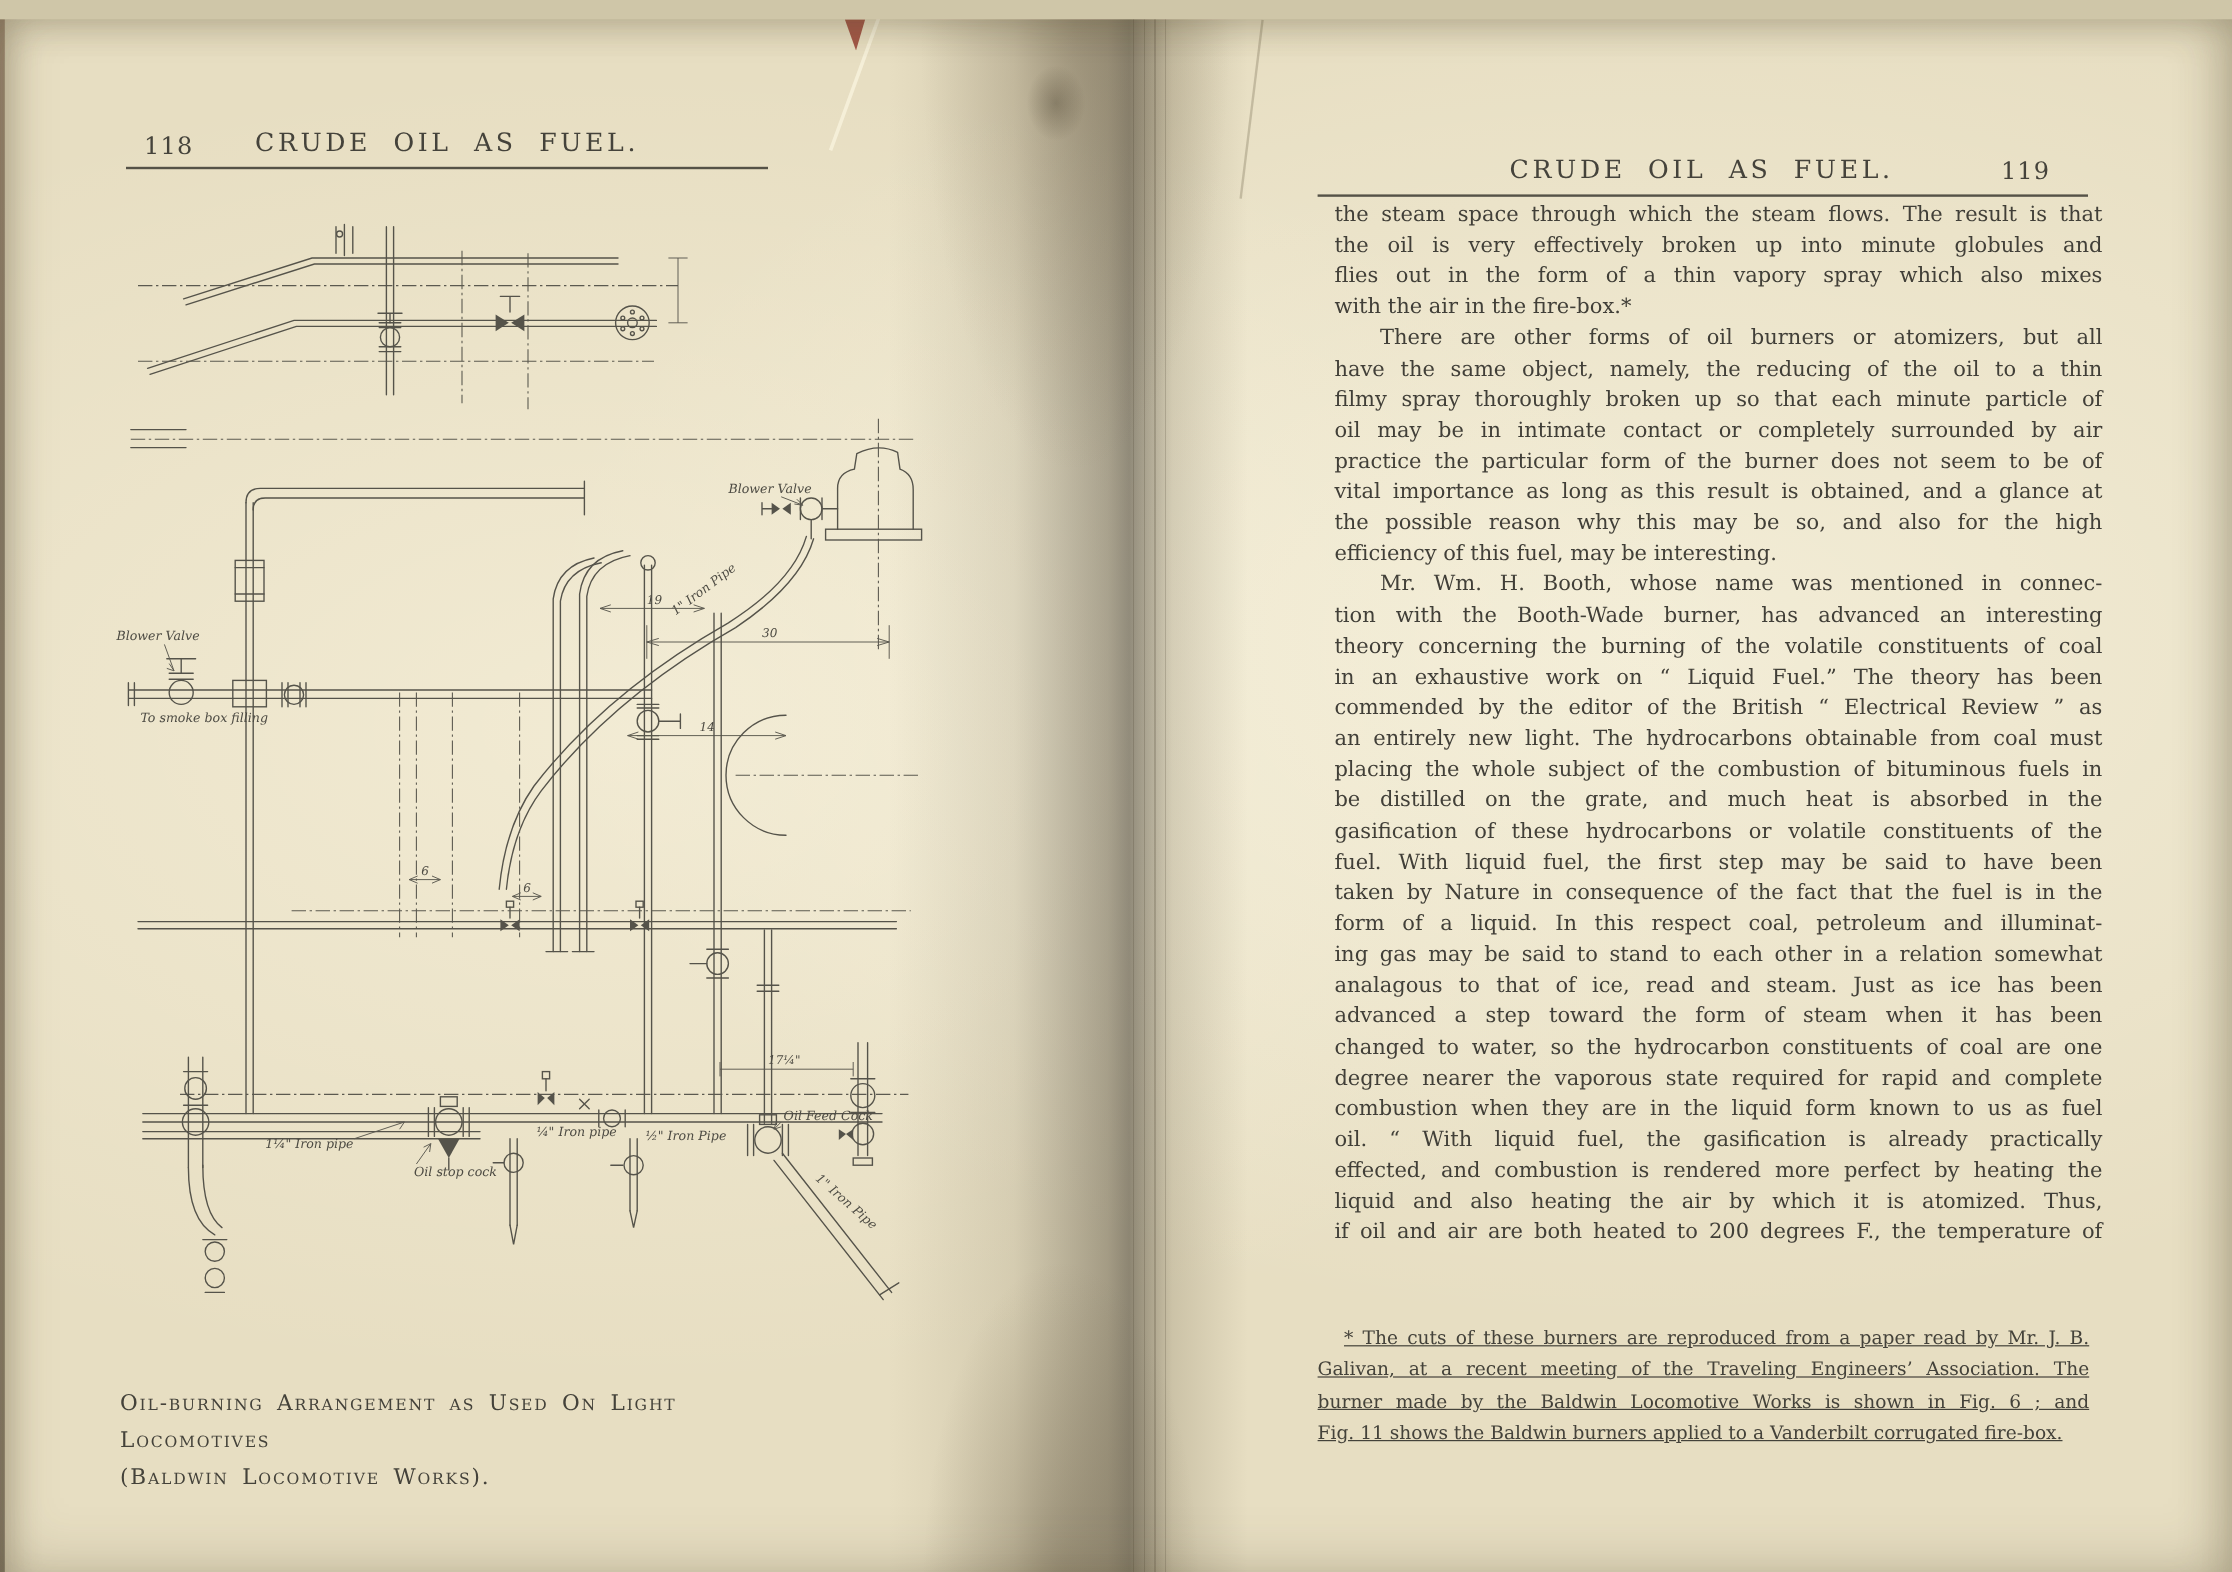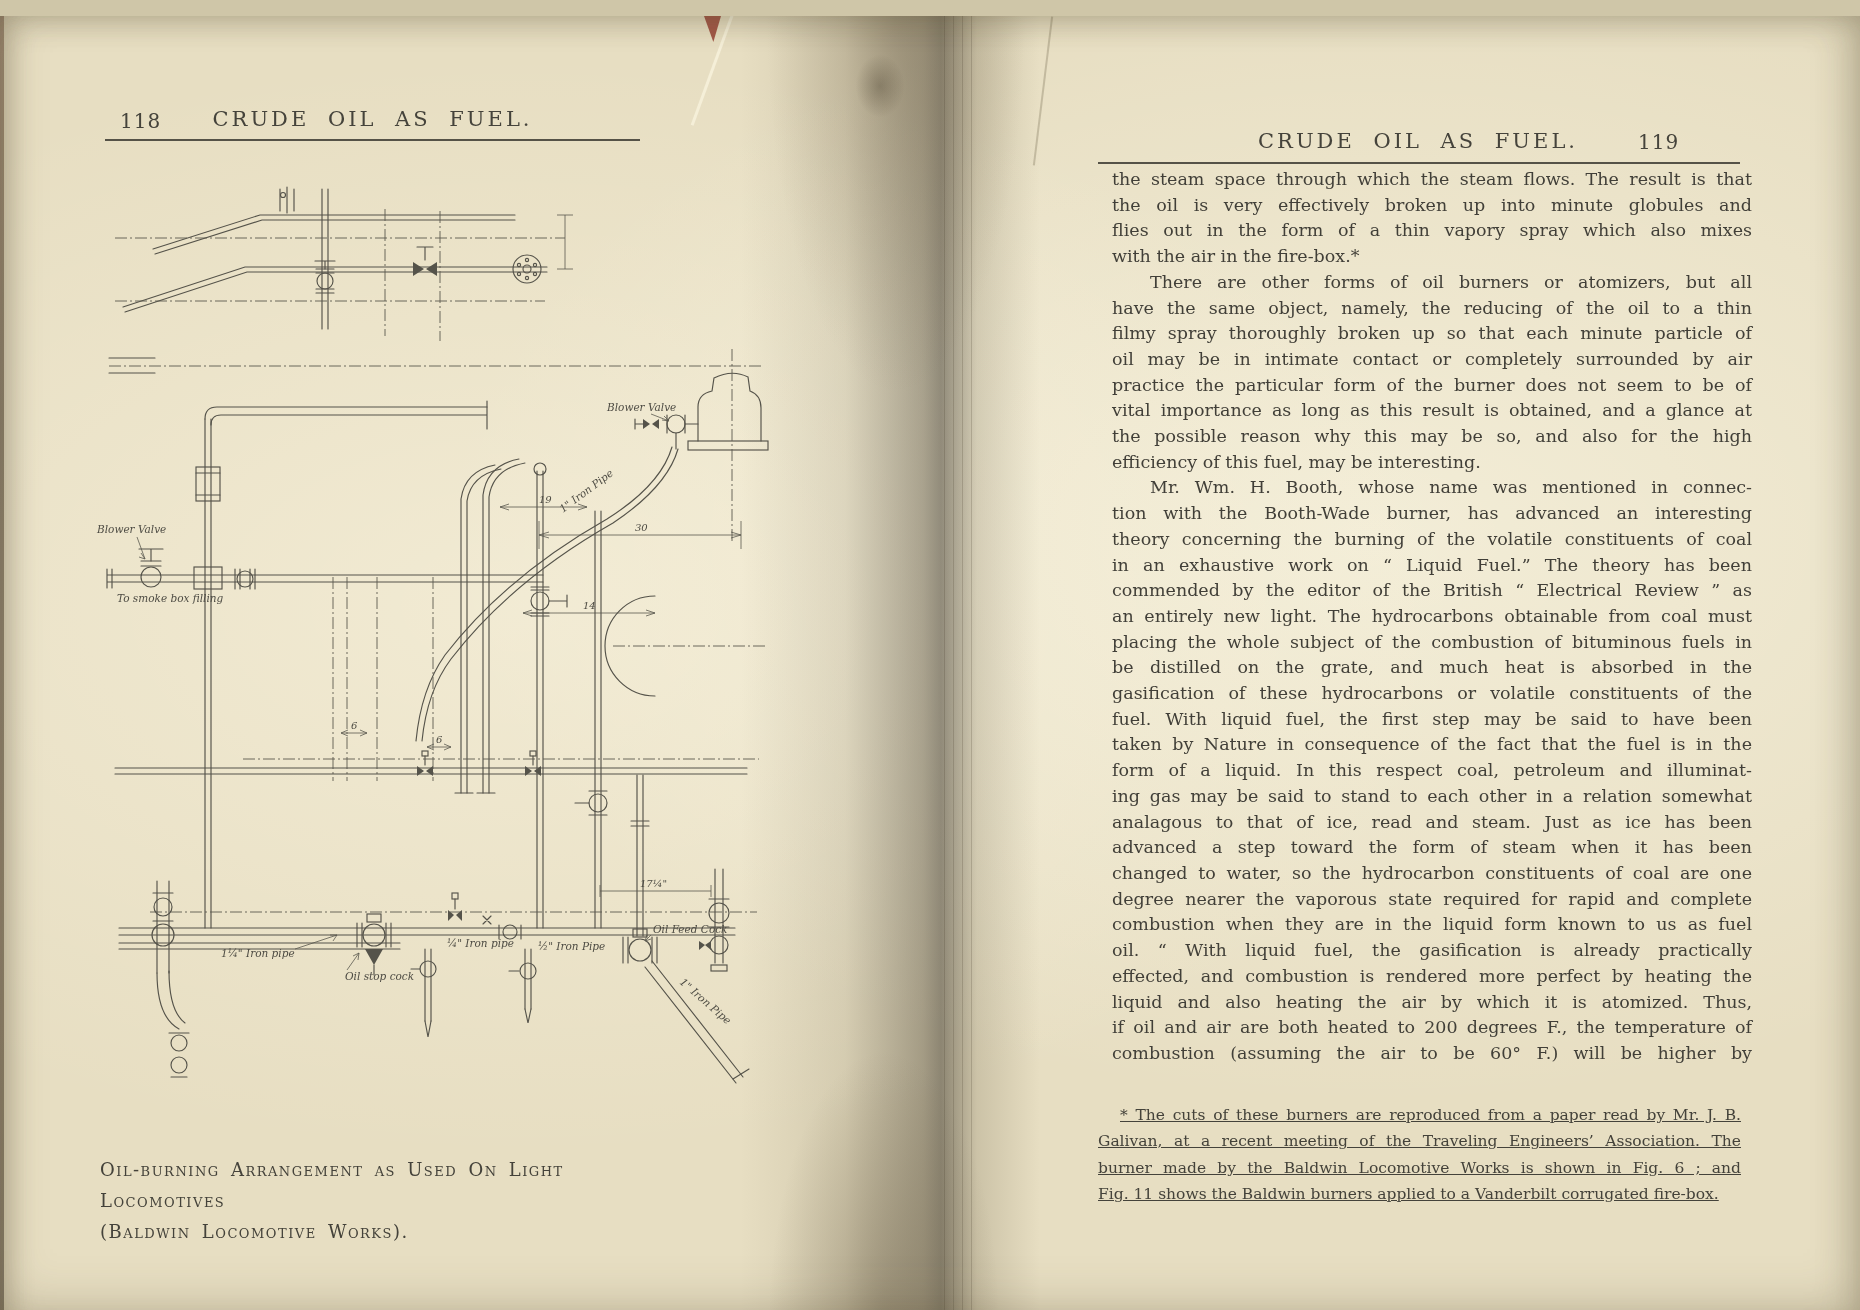--- a/index.html
+++ b/index.html
@@ -259,21 +259,21 @@
     <path class="dim" d="M505,710 H616 M505,704 V716 M616,704 V716"></path>
     <text class="dimlbl" x="545" y="706">17¼"</text>
   </svg>
 
   <div class="caption">
     <div>Oil-burning Arrangement as Used On Light Locomotives</div>
     <div>(Baldwin Locomotive Works).</div>
   </div>
 
   <div class="runhead" style="left:1098px;top:113px;width:640px;text-align:center;">CRUDE OIL AS FUEL.</div>
-  <div class="pagenum" style="left:1638px;top:114px;width:100px;text-align:left;">119</div>
+  <div class="pagenum" style="left:1638px;top:114px;width:100px;text-align:center;">119</div>
   <div class="rule" style="left:1098px;top:146px;width:642px;"></div>
 
   <div class="bodytext">
       <div class="para">
         <div class="tline">the steam space through which the steam flows.  The result is that</div>
         <div class="tline">the oil is very effectively broken up into minute globules and</div>
         <div class="tline">flies out in the form of a thin vapory spray which also mixes</div>
         <div class="tline lastline">with the air in the fire-box.*</div>
       </div>
       <div class="para">
@@ -302,21 +302,20 @@
         <div class="tline">ing gas may be said to stand to each other in a relation somewhat</div>
         <div class="tline">analagous to that of ice, read and steam.  Just as ice has been</div>
         <div class="tline">advanced a step toward the form of steam when it has been</div>
         <div class="tline">changed to water, so the hydrocarbon constituents of coal are one</div>
         <div class="tline">degree nearer the vaporous state required for rapid and complete</div>
         <div class="tline">combustion when they are in the liquid form known to us as fuel</div>
         <div class="tline">oil.  “ With liquid fuel, the gasification is already practically</div>
         <div class="tline">effected, and combustion is rendered more perfect by heating the</div>
         <div class="tline">liquid and also heating the air by which it is atomized.  Thus,</div>
         <div class="tline">if oil and air are both heated to 200 degrees F., the temperature of</div>
-        <div class="tline">combustion (assuming the air to be 60° F.) will be higher by</div>
       </div>
     </div>
 
   <div class="footnote">
       <div class="para">
         <div class="tline firstline">* The cuts of these burners are reproduced from a paper read by Mr. J. B.</div>
         <div class="tline">Galivan, at a recent meeting of the Traveling Engineers’ Association.  The</div>
         <div class="tline">burner made by the Baldwin Locomotive Works is shown in Fig. 6 ; and</div>
         <div class="tline lastline">Fig. 11 shows the Baldwin burners applied to a Vanderbilt corrugated fire-box.</div>
       </div>

